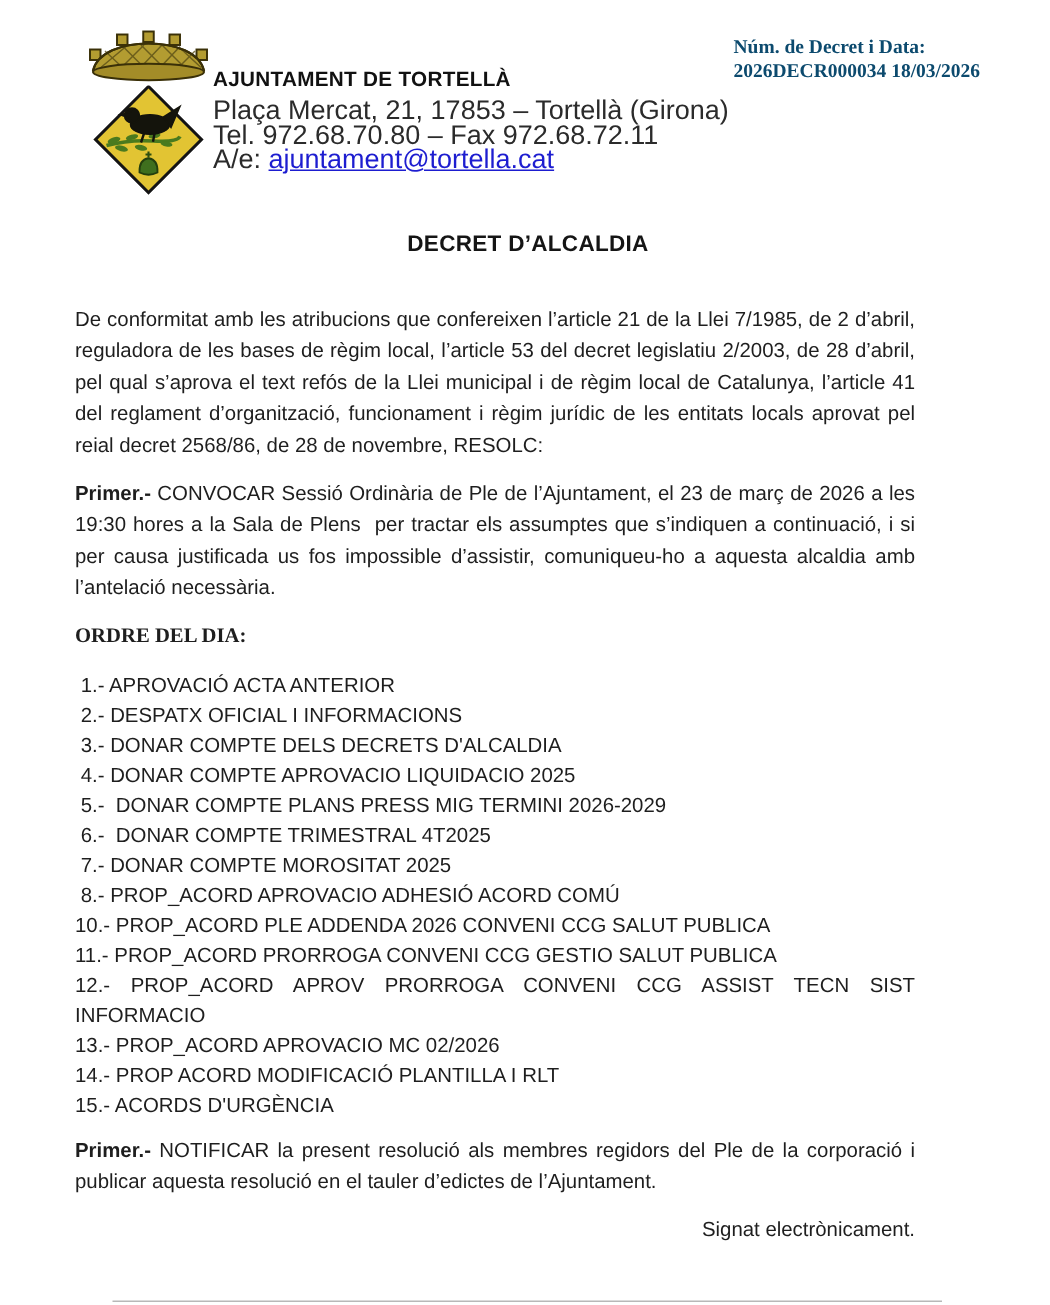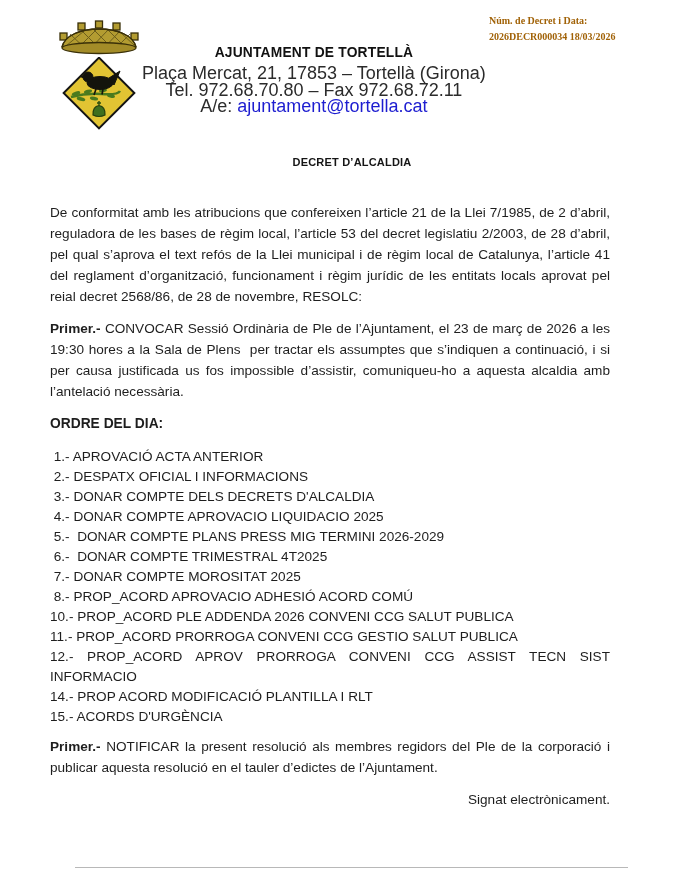--- a/index.html
+++ b/index.html
@@ -14,45 +14,45 @@
     background: #ffffff;
     overflow: hidden;
     color: #1e1e1e;
   }
   
   .coat {
     position: absolute; left: 56px; top: 20px; width: 86px;
     display: flex; flex-direction: column; align-items: center;
   }
   .coat svg { display: block; }
-  .org { position: absolute; left: 142px; top: 45px; text-align: center; }
+  .org { position: absolute; left: 142px; top: 45px; }
   .org-name {
     font-size: 13.8px; font-weight: bold; letter-spacing: .2px;
     color: #111; margin-bottom: 5px;
   }
   .org-line { font-size: 18px; line-height: 16.5px; color: #2b2b2b; }
-  .email-link { color: #1d1dd0; cursor: pointer; }
+  .email-link { color: #1d1dd0; text-decoration: underline; cursor: pointer; }
   .decree {
-    position: absolute; left: 489px; top: 13px; width: 208px;
+    position: absolute; left: 489px; top: 23px; width: 208px;
     font-family: "Liberation Serif", serif; font-weight: bold;
-    font-size: 10px; line-height: 15.8px; color: #a16207;
+    font-size: 13px; line-height: 15.8px; color: #0c4a6e;
   }
   
   .doc {
     position: absolute; left: 50px; top: 152px; width: 560px;
     font-size: 13.6px; line-height: 21px;
   }
   .doc-title {
     position: relative; left: 22px;
-    text-align: center; font-weight: bold; font-size: 11px;
+    text-align: center; font-weight: bold; font-size: 15px;
     letter-spacing: .2px; margin: 0 0 29px 0; color: #151515;
   }
   .para { margin: 0 0 11px 0; text-align: justify; }
   .para b { font-weight: bold; }
-  .agenda-heading { font-weight: bold; font-size: 13.8px; margin: 1px 0 13px 0; }
+  .agenda-heading { font-weight: bold; font-size: 13.8px; margin: 1px 0 13px 0; font-family: Liberation Serif, serif; }
   .agenda {
     list-style: none; margin: 0 0 9px 0; padding: 0;
     line-height: 20px; text-align: justify;
   }
   .agenda li { margin: 0; }
   .signature { margin: 0; text-align: right; }
   .footer-line {
     position: absolute; left: 75px; right: 72px; bottom: 2px;
     border-top: 1px solid #b8b8b8; height: 0;
   }
@@ -133,20 +133,21 @@
       <li>&nbsp;2.- DESPATX OFICIAL I INFORMACIONS</li>
       <li>&nbsp;3.- DONAR COMPTE DELS DECRETS D'ALCALDIA</li>
       <li>&nbsp;4.- DONAR COMPTE APROVACIO LIQUIDACIO 2025</li>
       <li>&nbsp;5.-&nbsp; DONAR COMPTE PLANS PRESS MIG TERMINI 2026-2029</li>
       <li>&nbsp;6.-&nbsp; DONAR COMPTE TRIMESTRAL 4T2025</li>
       <li>&nbsp;7.- DONAR COMPTE MOROSITAT 2025</li>
       <li>&nbsp;8.- PROP_ACORD APROVACIO ADHESIÓ ACORD COMÚ</li>
       <li>10.- PROP_ACORD PLE ADDENDA 2026 CONVENI CCG SALUT PUBLICA</li>
       <li>11.- PROP_ACORD PRORROGA CONVENI CCG GESTIO SALUT PUBLICA</li>
       <li>12.- PROP_ACORD APROV PRORROGA CONVENI CCG ASSIST TECN SIST INFORMACIO</li>
+      <li>13.- PROP_ACORD APROVACIO MC 02/2026</li>
       <li>14.- PROP ACORD MODIFICACIÓ PLANTILLA I RLT</li>
       <li>15.- ACORDS D'URGÈNCIA</li>
     </ul>
 
     <p class="para"><b>Primer.-</b><span> NOTIFICAR la present resolució als membres regidors del Ple de la corporació i publicar aquesta resolució en el tauler d’edictes de l’Ajuntament.</span></p>
 
     <p class="signature">Signat electrònicament.</p>
   </div>
 
   <div class="footer-line"></div>

